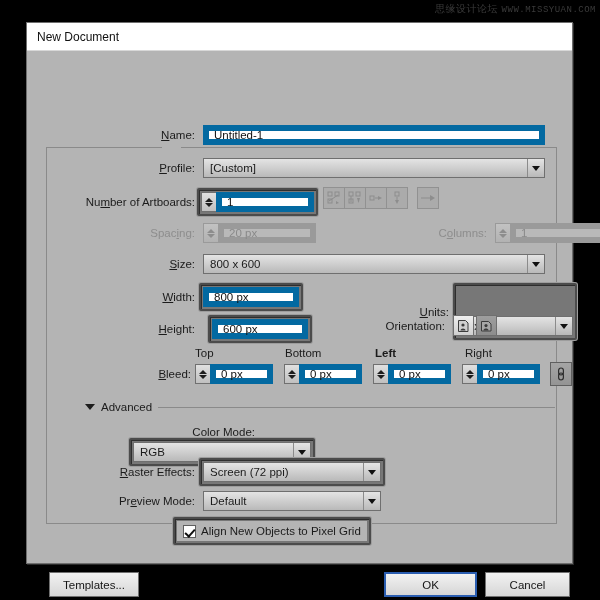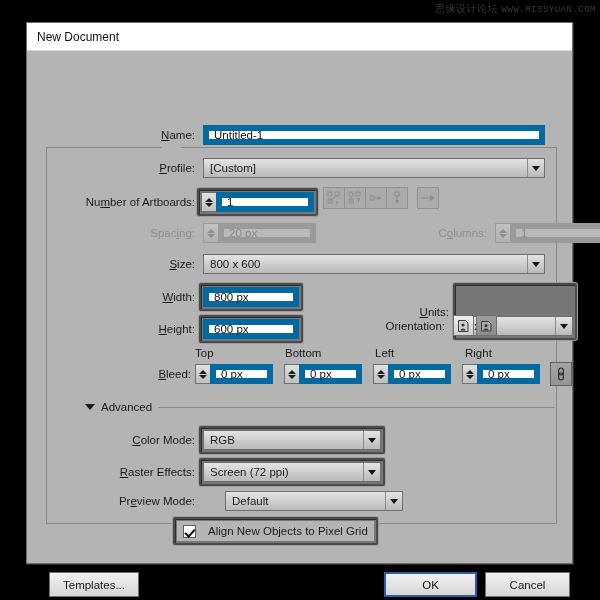--- a/index.html
+++ b/index.html
@@ -354,21 +354,21 @@
           <span class="dd-val">Pixels</span>
           <span class="dd-arrow">
               <i></i>
             </span>
         </div>
       </div>
     </div>
 
     <div class="row" style="left:98px; top:264px;">
       <span class="lbl" style="width:70px;"><u>H</u>eight:</span>
-      <div class="ring" style="margin-left:4px;">
+      <div class="ring" style="margin-left:13px;">
         <div class="tf" style="width:96px;">
           <span>600 px</span>
         </div>
       </div>
     </div>
 
     <div class="row" style="left:340px; top:264px;">
       <span class="lbl" style="width:78px;">Orientation:</span>
       <div class="labelled-field" style="margin-left:8px;">
         <div class="ob on">
@@ -384,21 +384,21 @@
             <circle cx="6" cy="6.6" r="1.6" fill="#3c3c3c"></circle>
             <path d="M3.5 11.5 C3.5 8.9 8.5 8.9 8.5 11.5 Z" fill="#3c3c3c"></path>
           </svg>
         </div>
       </div>
     </div>
 
     <div style="position:absolute; left:168px; top:296px; display:flex;">
       <span class="cap" style="width:90px;">Top</span>
       <span class="cap" style="width:90px;">Bottom</span>
-      <span class="cap" style="width:90px;">Left</span>
+      <span class="cap" style="width:90px;font-weight:bold;">Left</span>
       <span class="cap" style="width:90px;">Right</span>
     </div>
 
     <div class="row" style="left:98px; top:311px;">
       <span class="lbl" style="width:66px;"><u>B</u>leed:</span>
 
       <div class="labelled-field" style="margin-left:4px;">
         <div class="spin">
             <i class="up"></i>
             <i class="dn"></i>
@@ -442,21 +442,21 @@
         </svg>
       </div>
     </div>
 
     <div id="advanced-header">
       <span class="tri"></span>
       <span class="adv-label">Advanced</span>
       <span class="adv-rule"></span>
     </div>
 
-    <div class="row" style="left:98px; top:375px;">
+    <div class="row" style="left:98px; top:375px;flex-direction:column;">
       <span class="lbl" style="width:70px;"><u>C</u>olor Mode:</span>
       <div class="ring" style="margin-left:4px;">
         <div class="dd" style="width:178px;">
           <span class="dd-val">RGB</span>
           <span class="dd-arrow">
               <i></i>
             </span>
         </div>
       </div>
     </div>
@@ -466,33 +466,33 @@
       <div class="ring" style="margin-left:4px;">
         <div class="dd" style="width:178px;">
           <span class="dd-val">Screen (72 ppi)</span>
           <span class="dd-arrow">
               <i></i>
             </span>
         </div>
       </div>
     </div>
 
-    <div class="row" style="left:82px; top:440px;gap:22px;">
+    <div class="row" style="left:82px; top:440px;">
       <span class="lbl" style="width:86px;">Pr<u>e</u>view Mode:</span>
       <div class="dd" style="width:178px; margin-left:8px;">
         <span class="dd-val">Default</span>
         <span class="dd-arrow">
             <i></i>
           </span>
       </div>
     </div>
 
     <div style="position:absolute; left:146px; top:466px;">
       <div class="ring">
-        <div style="display:flex; align-items:center; background:#b4b4b4; height:20px; padding:0 6px;gap:7px;">
+        <div style="display:flex; align-items:center; background:#b4b4b4; height:20px; padding:0 6px;">
           <span class="cbx"></span>
           <span class="cap">Align New Objects to Pixel Grid</span>
         </div>
       </div>
     </div>
 
     <div class="btn" style="position:absolute; left:22px; top:521px; width:90px;">
       <span>Templates...</span>
     </div>
 

